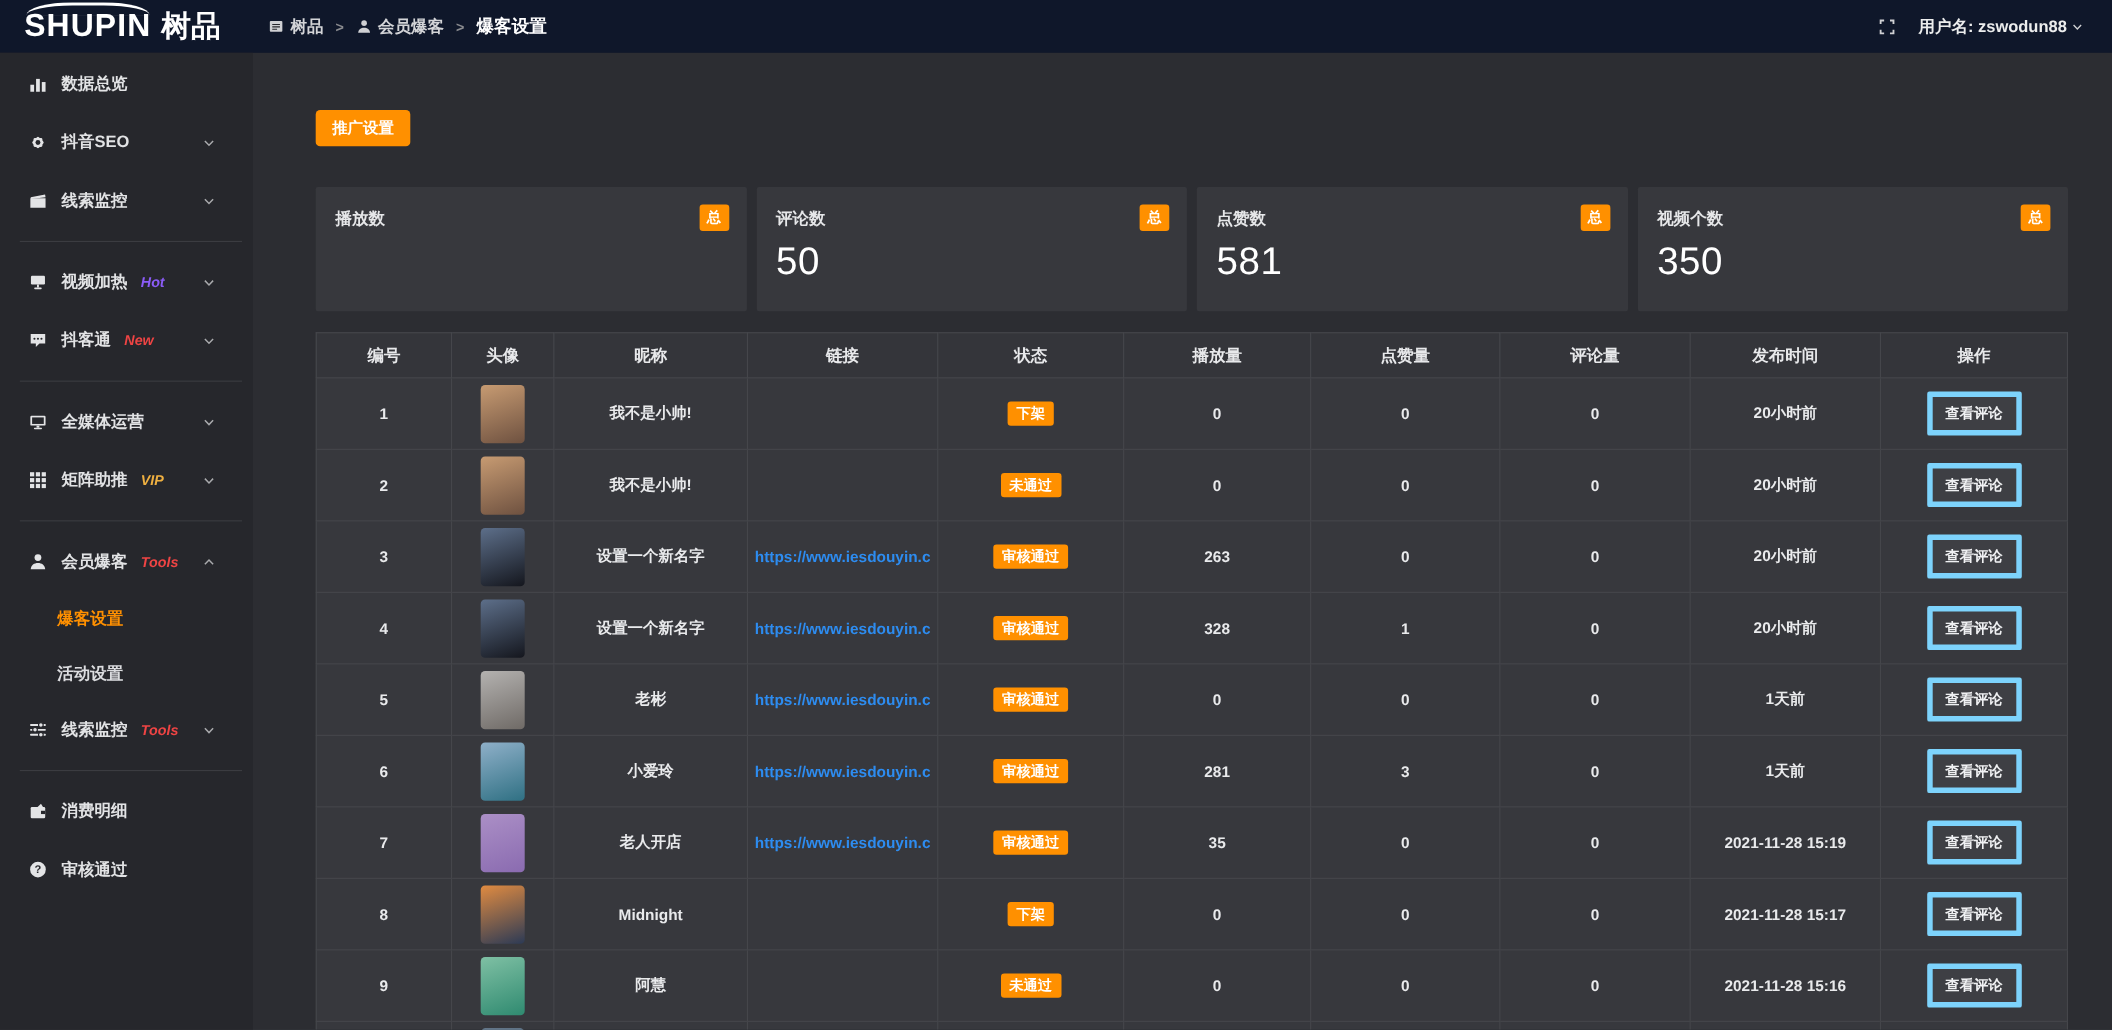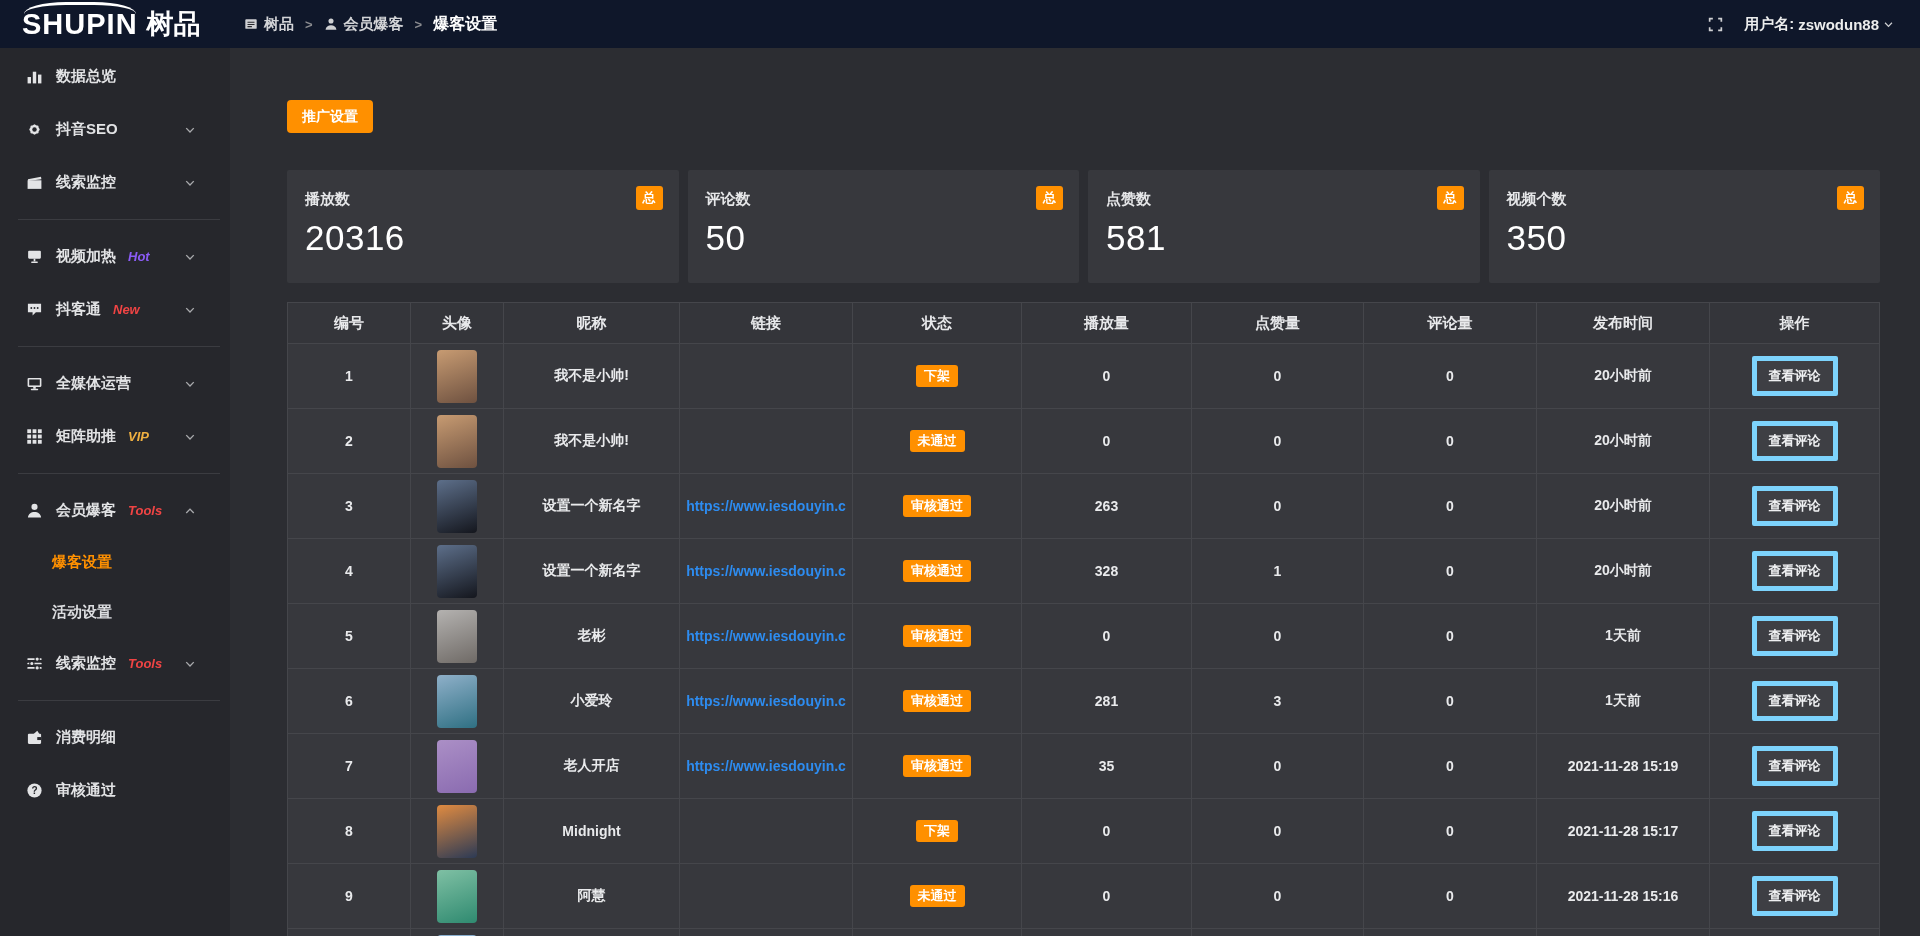--- a/index.html
+++ b/index.html
@@ -284,21 +284,21 @@
           <text x="8" y="11.3" text-anchor="middle" font-size="9.5" font-weight="bold" fill="#26272c" font-family="Liberation Sans, sans-serif">?</text>
         </svg>
       </span>
       <span class="sb-label">审核通过</span>
     </div>
   </div>
 
 <div class="main">
   <button class="promo-btn">推广设置</button>
   <div class="cards">
-      <div class="card"><span class="card-label">播放数</span><span class="card-badge">总</span><div class="card-value">20316</div></div>
+      <div class="card"><span class="card-label">播放数</span><span class="card-badge">总</span></div>
       <div class="card"><span class="card-label">评论数</span><span class="card-badge">总</span><div class="card-value">50</div></div>
       <div class="card"><span class="card-label">点赞数</span><span class="card-badge">总</span><div class="card-value">581</div></div>
       <div class="card"><span class="card-label">视频个数</span><span class="card-badge">总</span><div class="card-value">350</div></div>
     </div>
   <table>
     <colgroup>
         <col style="width:123px">
         <col style="width:93px">
         <col style="width:176px">
         <col style="width:173px">

